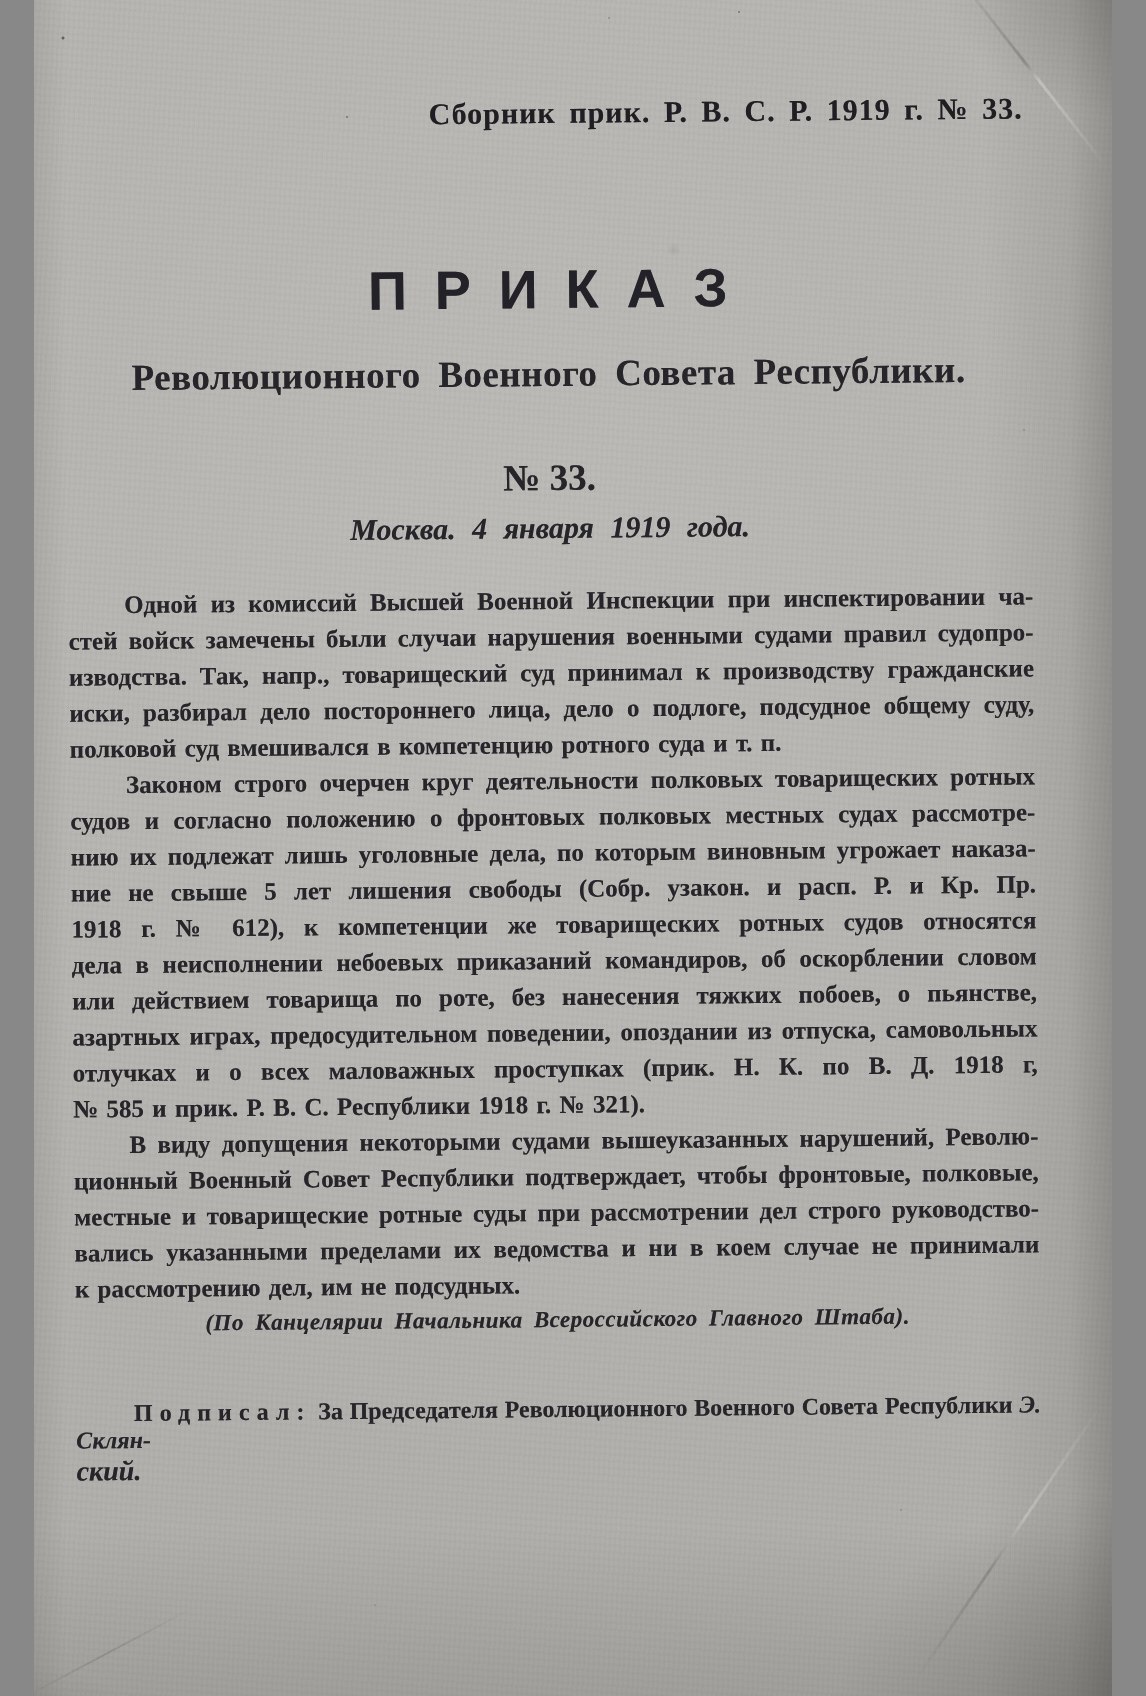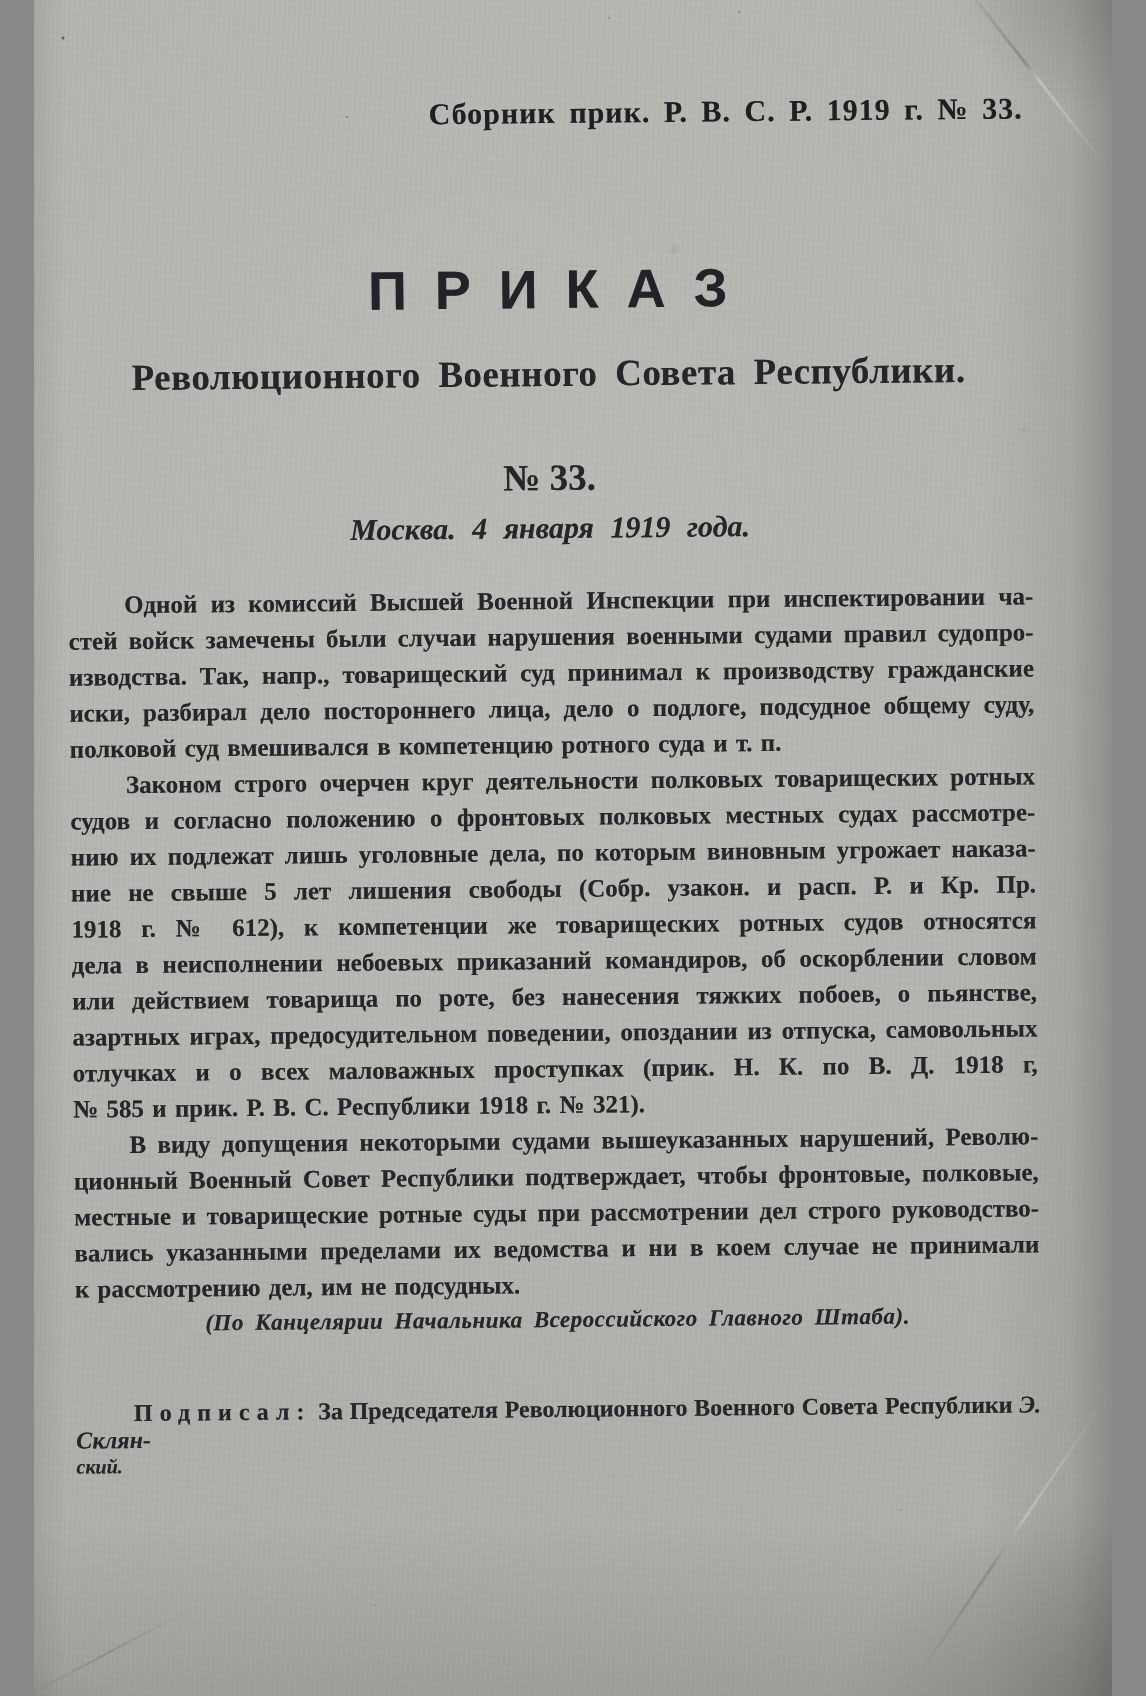--- a/index.html
+++ b/index.html
@@ -131,21 +131,21 @@
     position: absolute; top: 1396px; left: 0; width: 100%;
     font-size: 24px; font-weight: bold;
     text-indent: 58px;
     text-align: justify; text-align-last: justify;
   }
   .signature-line .sig-label { letter-spacing: 7px; }
   .signature-line .sig-name  { font-style: italic; }
 
   .signature-continued {
     position: absolute; top: 1451px; left: 0;
-    font-size: 20px; font-weight: bold; font-style: italic;
+    font-size: 28px; font-weight: bold; font-style: italic;
   }
 </style>
 </head>
 <body>
 
 <div class="page">
 
   <div class="paper-texture"></div>
   <div class="scan-shading"></div>
   <div class="crease-line crease-tr"></div>

